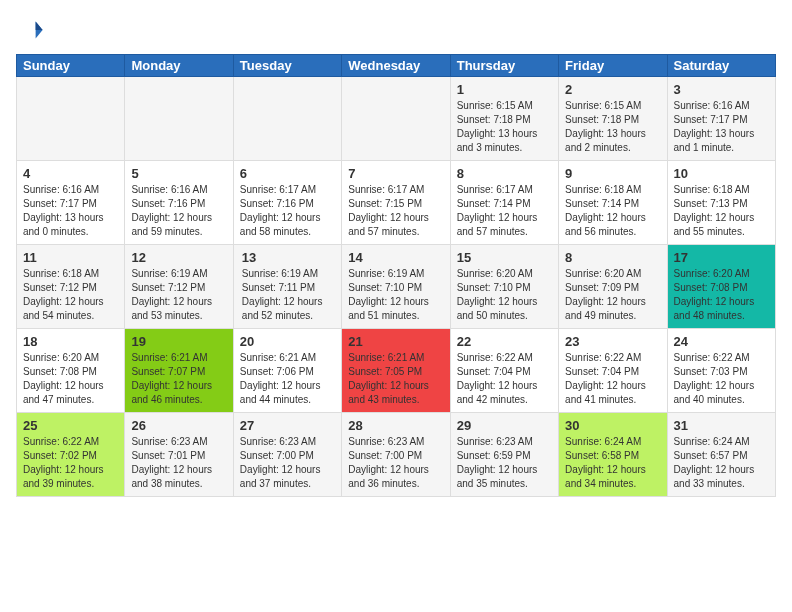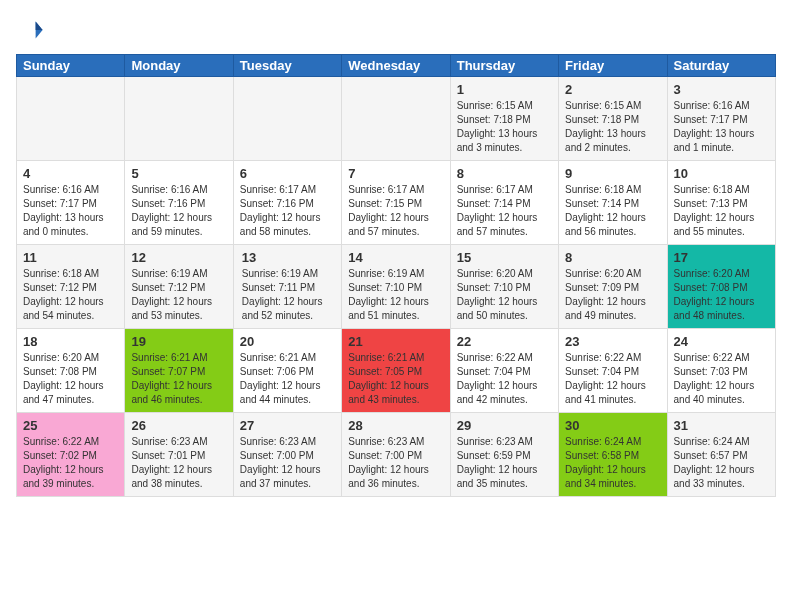--- a/index.html
+++ b/index.html
@@ -305,21 +305,21 @@
         </td>
         <td style="background: rgb(255, 255, 255);">
           <span class="day-number">24</span>
           <div class="day-info" style="white-space: pre-line;">Sunrise: 6:22 AM
 Sunset: 7:03 PM
 Daylight: 12 hours
 and 40 minutes.</div>
         </td>
       </tr>
       <tr>
-        <td style="background: #f9a8d4;">
+        <td style="background: #bef264;">
           <span class="day-number">25</span>
           <div class="day-info" style="white-space: pre-line;">Sunrise: 6:22 AM
 Sunset: 7:02 PM
 Daylight: 12 hours
 and 39 minutes.</div>
         </td>
         <td style="background: rgb(245, 245, 245);">
           <span class="day-number">26</span>
           <div class="day-info" style="white-space: pre-line;">Sunrise: 6:23 AM
 Sunset: 7:01 PM
@@ -340,21 +340,21 @@
 Daylight: 12 hours
 and 36 minutes.</div>
         </td>
         <td style="background: rgb(245, 245, 245);">
           <span class="day-number">29</span>
           <div class="day-info" style="white-space: pre-line;">Sunrise: 6:23 AM
 Sunset: 6:59 PM
 Daylight: 12 hours
 and 35 minutes.</div>
         </td>
-        <td style="background: #84cc16;">
+        <td style="background: #bef264;">
           <span class="day-number">30</span>
           <div class="day-info" style="white-space: pre-line;">Sunrise: 6:24 AM
 Sunset: 6:58 PM
 Daylight: 12 hours
 and 34 minutes.</div>
         </td>
         <td style="background: rgb(245, 245, 245);">
           <span class="day-number">31</span>
           <div class="day-info" style="white-space: pre-line;">Sunrise: 6:24 AM
 Sunset: 6:57 PM

